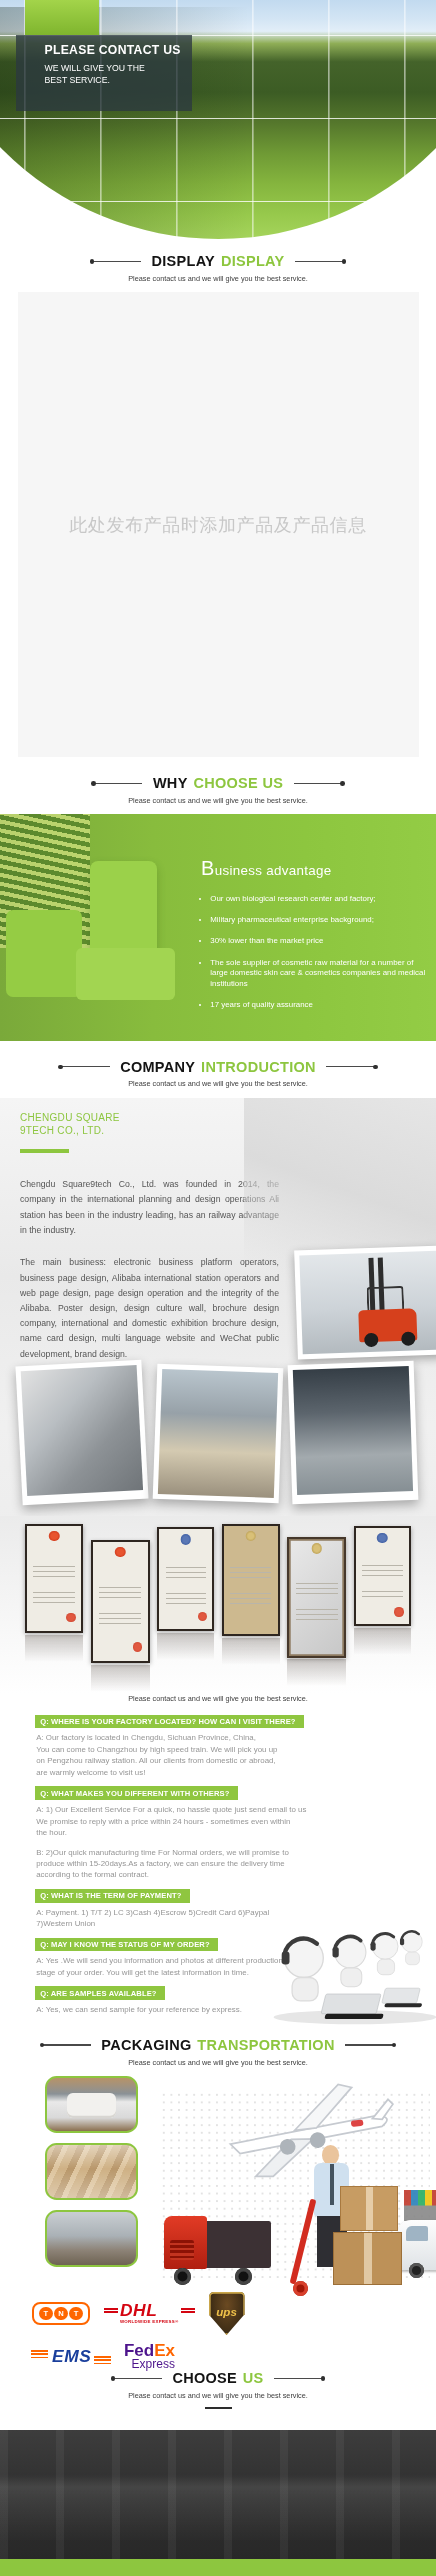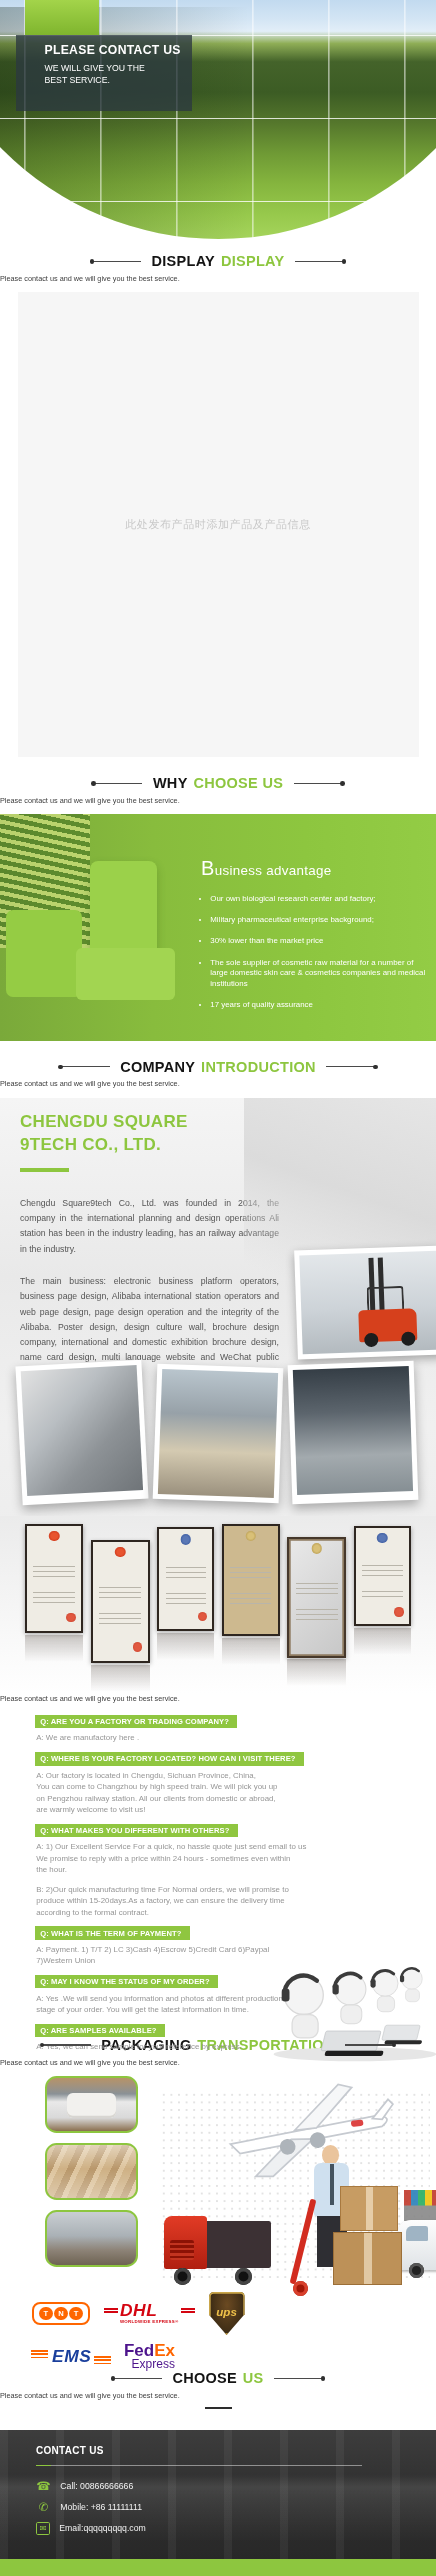--- a/index.html
+++ b/index.html
@@ -6,21 +6,21 @@
   body { width:436px; background:#fff; font-family:"Liberation Sans","DejaVu Sans",sans-serif; }
   .page { width:436px; position:relative; overflow:hidden; }
 
   
   .sec-head { display:flex; align-items:center; justify-content:center; gap:10.5px; }
   .dash { position:relative; width:50px; height:1.2px; background:#4a4a4a; }
   .dash i { position:absolute; top:-1.7px; width:4.7px; height:4.7px; border-radius:50%; background:#2f2f2f; }
   .dash-l i { left:-1.2px; } .dash-r i { right:-1.2px; }
   .sec-title { display:flex; gap:5.8px; font-size:14.5px; font-weight:700; letter-spacing:0.3px; }
   .tb { color:#141414; } .tg { color:#8dc63f; } .tb:empty { display:none; }
-  .sec-sub { margin-top:4.7px; text-align:left; color:#3d3d3d; font-size:7.3px; }
+  .sec-sub { margin-top:4.7px; text-align:center; color:#3d3d3d; font-size:7.3px; }
 
   
   .hero { height:244px; position:relative; overflow:hidden; background:#fff; }
   .hero-circle { position:absolute; left:-87px; top:-372px; width:611px; height:611px; border-radius:50%; overflow:hidden;
     background:linear-gradient(180deg,#a9cae9 57%,#bdd7ee 60%,#d3e5f4 64%,#e2eef8 66%,#8fae56 68%,#44632a 71%,#3c5c24 76%,#55772c 81%,#6f9a35 86%,#85b53e 91%,#97c94c 96%,#a5d45c 100%); }
   .hero-circle::before { content:''; position:absolute; left:0; right:45%; top:62%; bottom:0;
     background:linear-gradient(90deg,rgba(10,25,5,.38),rgba(10,25,5,.12) 70%,transparent); }
   .hero-grid { position:absolute; inset:0;
     background-image:
       repeating-linear-gradient(90deg, rgba(255,255,255,.85) 0 1.2px, transparent 1.2px 76px),
@@ -30,21 +30,21 @@
     background:linear-gradient(180deg,#a3d44a,#7fb52e); }
   .hero-overlay { position:absolute; left:16px; top:35px; width:176px; height:76px;
     background:rgba(44,56,64,.78); color:#fff; padding:8.1px 5.8px 0 28.5px; }
   .hero-title { font-size:12.2px; font-weight:700; letter-spacing:0.3px; }
   .hero-sub { margin-top:5.8px; font-size:8.7px; line-height:1.35; width:105px; }
 
   
   .sec-product { height:523px; padding-top:9.3px; }
   .placeholder-box { width:401px; height:465px; margin:9.3px auto 0; background:#f6f6f6;
     display:flex; align-items:center; justify-content:center; }
-  .placeholder-text { color:#c8c8c8; font-size:11px; letter-spacing:0.6px; }
+  .placeholder-text { color:#c8c8c8; font-size:18px; letter-spacing:0.6px; }
 
   
   .sec-why { height:279px; padding-top:8.1px; }
   .why-banner { position:relative; margin-top:9.3px; height:227px; overflow:hidden;
     background:linear-gradient(90deg,#7aa93a 0%,#88bc3d 35%,#8dc63f 70%,#93cc45 100%); }
   .blinds { position:absolute; left:0; top:0; width:90px; height:134px;
     background:repeating-linear-gradient(12deg, rgba(235,240,150,.55) 0 4.1px, rgba(30,70,20,.35) 4.1px 8.7px); }
   .sofa-a { position:absolute; left:90px; top:47px; width:67px; height:110px; background:#9bd14a; border-radius:8.1px; box-shadow:0 4.7px 8.1px rgba(40,80,10,.25); }
   .sofa-b { position:absolute; left:5.8px; top:96px; width:76px; height:87px; background:#95cc44; border-radius:7px; }
   .sofa-c { position:absolute; left:76px; top:134px; width:99px; height:52px; background:#a2d551; border-radius:5.8px; }
@@ -53,21 +53,21 @@
   .adv-title::first-letter { font-size:20px; }
   .adv ul { margin:14px 0 0 9.3px; }
   .adv li { font-size:7.9px; line-height:1.35; margin-bottom:10.5px; }
 
   
   .sec-company { height:640px; padding-top:12.8px; }
   .company-bg { margin-top:9.3px; height:595px; position:relative; overflow:hidden;
     background:linear-gradient(180deg,#f5f5f5 0%,#e9e9e9 30%,#f0f0f0 55%,#ededed 75%,#fbfbfb 100%); }
   .company-bg::before { content:''; position:absolute; right:0; top:0; width:192px; height:244px;
     background:linear-gradient(200deg,#e2e2e2 0%,#d6d6d6 40%,transparent 75%); opacity:.8; }
-  .cmp-name { padding:12.8px 0 0 20px; color:#8dc63f; font-size:17px; font-weight:700; line-height:1.35; letter-spacing:0.3px; }
+  .cmp-name { padding:12.8px 0 0 20px; color:#8dc63f; font-size:10px; font-weight:400; line-height:1.35; letter-spacing:0.3px; }
   .cmp-bar { width:49px; height:3.5px; background:#8dc63f; margin:11.6px 0 24.4px 20px; }
   .cmp-para { width:259px; margin:0 0 17.4px 20px; color:#555; font-size:8.7px; line-height:1.75; text-align:justify; }
   .fork { position:absolute; right:-7px; top:150px; width:147px; height:109px; background:#fff; padding:4.7px;
     box-shadow:0 3.5px 9.3px rgba(0,0,0,.3); transform:rotate(-2deg); }
   .fork-ph { width:100%; height:100%; position:relative; overflow:hidden;
     background:linear-gradient(180deg,#e3e7ea 0%,#cdd3d8 55%,#b3babf 100%); }
   .fork-mast { position:absolute; left:50%; top:5%; width:5.2px; height:72%; background:#2d2d2d; box-shadow:9.3px 0 0 #2d2d2d; }
   .fork-cage { position:absolute; left:48%; bottom:38%; width:27%; height:28%; border:2.9px solid #333; border-bottom:none; border-radius:3.5px 3.5px 0 0; }
   .fork-body { position:absolute; left:42%; bottom:10%; width:42%; height:32%; background:#d6401c; border-radius:4.7px 7px 2.3px 2.3px; }
   .fork-w { position:absolute; bottom:5%; width:14px; height:14px; border-radius:50%; background:#1d1d1d; }
@@ -344,24 +344,20 @@
           <div class="refl"></div>
         </div>
       </div>
     </div>
   </section>
 
   <section class="sec-faq">
     <p class="sec-sub">Please contact us and we will give you the best service.</p>
     <div class="faq-list">
       <div class="faq-item">
-        <div class="q">Q: ARE YOU A FACTORY OR TRADING COMPANY?</div>
-        <div class="ans">A: We are manufactory here .</div>
-      </div>
-      <div class="faq-item">
         <div class="q">Q: WHERE IS YOUR FACTORY LOCATED? HOW CAN I VISIT THERE?</div>
         <div class="ans">A: Our factory is located in Chengdu, Sichuan Province, China,
 You can come to Changzhou by high speed train. We will pick you up
 on Pengzhou railway station. All our clients from domestic or abroad,
 are warmly welcome to visit us!</div>
       </div>
       <div class="faq-item">
         <div class="q">Q: WHAT MAKES YOU DIFFERENT WITH OTHERS?</div>
         <div class="ans">A: 1) Our Excellent Service For a quick, no hassle quote just send email to us
 We promise to reply with a price within 24 hours - sometimes even within
@@ -497,33 +493,17 @@
         </h2>
       <span class="dash dash-r">
           <i></i>
         </span>
     </div>
     <p class="sec-sub">Please contact us and we will give you the best service.</p>
     <div class="contact-underline"></div>
   </section>
 
   <footer class="footer">
-    <div class="f-inner">
-      <div class="f-head">CONTACT US</div>
-      <div class="f-div"></div>
-      <div class="f-row">
-        <span class="f-ico">☎</span>
-        <span class="f-txt">Call: 00866666666</span>
-      </div>
-      <div class="f-row">
-        <span class="f-ico">✆</span>
-        <span class="f-txt">Mobile: +86 11111111</span>
-      </div>
-      <div class="f-row">
-        <span class="f-ico boxed">✉</span>
-        <span class="f-txt">Email:qqqqqqqqq.com</span>
-      </div>
-    </div>
     <div class="f-greenbar"></div>
   </footer>
 
 </div>
 
 
 </body></html>

